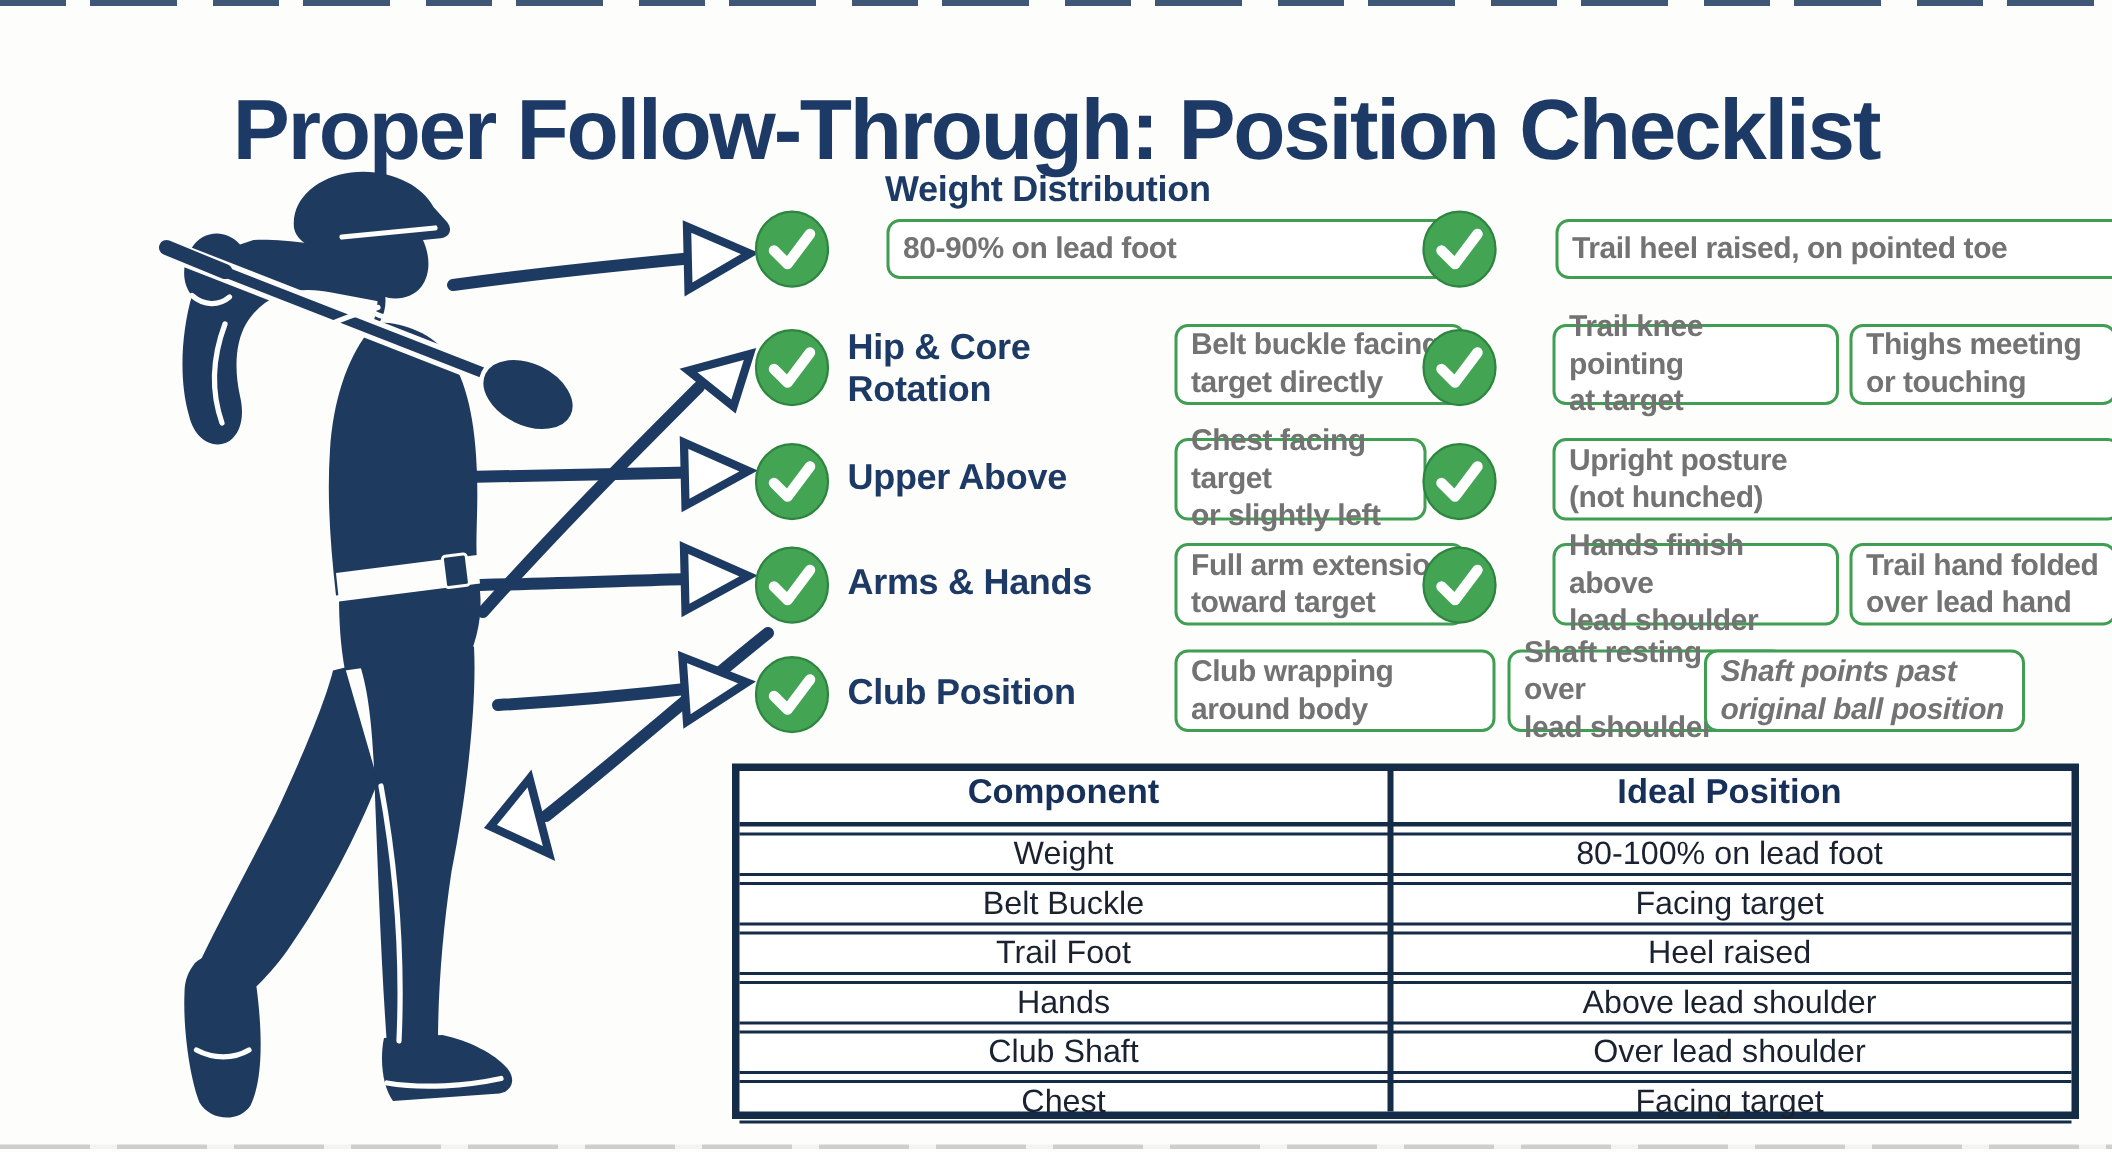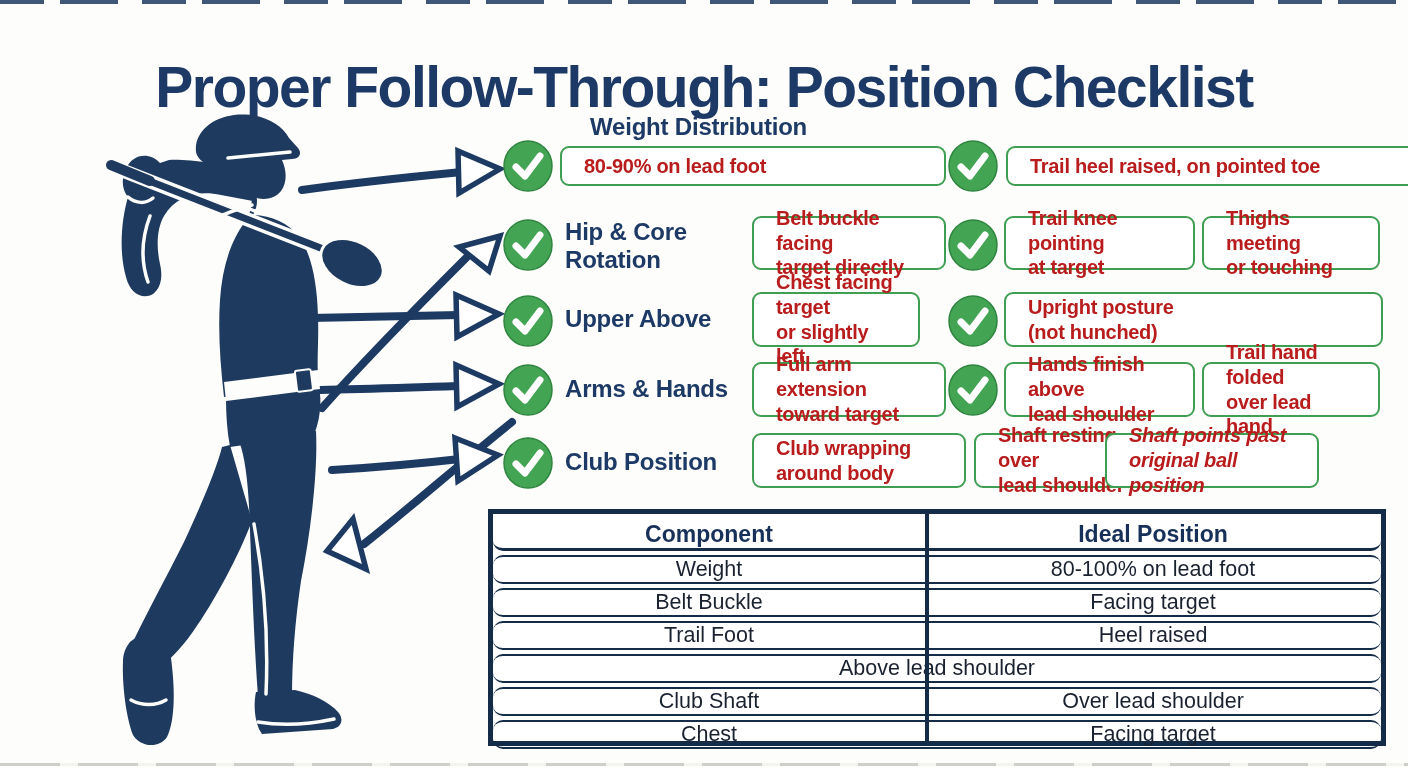--- a/index.html
+++ b/index.html
@@ -24,34 +24,34 @@
   .check{position:absolute;width:50px;height:52px;}
   .check svg{width:100%;height:100%;display:block;}
   .rt{
     position:absolute;color:#1d3a66;font-weight:bold;font-size:24px;
     line-height:1.18;white-space:pre-line;letter-spacing:-0.2px;
   }
   .bx{
     position:absolute;box-sizing:border-box;background:#ffffff;
     border:2.5px solid #3f9e52;border-radius:9px;
     display:flex;align-items:center;
-    padding:2px 22px;font-size:20px;font-weight:600;color:#b91c1c;
-    line-height:1.24;white-space:pre-line;letter-spacing:-0.3px;
+    padding:2px 9px;font-size:20px;font-weight:600;color:#737373;
+    line-height:1.24;white-space:pre-line;letter-spacing:-0.3px;margin-left:31px;
   }
   .summary-table{
     position:absolute;left:488px;top:509px;width:898px;height:237px;
     box-sizing:border-box;border:5px solid #142c47;background:#ffffff;
     display:flex;flex-direction:column;gap:4px;
   }
   .col-divider{
     position:absolute;left:432px;top:0;bottom:0;width:4px;background:#142c47;
   }
   .trow{
-    display:flex;flex:1;align-items:flex-end;
-    border-top:2.5px solid #142c47;border-bottom:2.5px solid #142c47;border-radius:10px;
+    display:flex;flex:1;align-items:flex-start;
+    border-top:2.5px solid #142c47;border-bottom:2.5px solid #142c47;
   }
   .trow.head{flex:0 0 34px;border-top:none;border-bottom:3px solid #142c47;}
   .tc{display:flex;align-items:center;justify-content:center;
     font-size:21.5px;color:#1a2230;}
   .tc.c1{flex:0 0 432px;}
   .tc.c2{flex:1;}
   .trow.head .tc{font-weight:bold;color:#16305a;font-size:23px;}
 </style>
 </head>
 <body>
@@ -226,20 +226,21 @@
     </div>
     <div class="trow">
       <div class="tc c1">Belt Buckle</div>
       <div class="tc c2">Facing target</div>
     </div>
     <div class="trow">
       <div class="tc c1">Trail Foot</div>
       <div class="tc c2">Heel raised</div>
     </div>
     <div class="trow">
+      <div class="tc c1">Hands</div>
       <div class="tc c2">Above lead shoulder</div>
     </div>
     <div class="trow">
       <div class="tc c1">Club Shaft</div>
       <div class="tc c2">Over lead shoulder</div>
     </div>
     <div class="trow">
       <div class="tc c1">Chest</div>
       <div class="tc c2">Facing target</div>
     </div>

